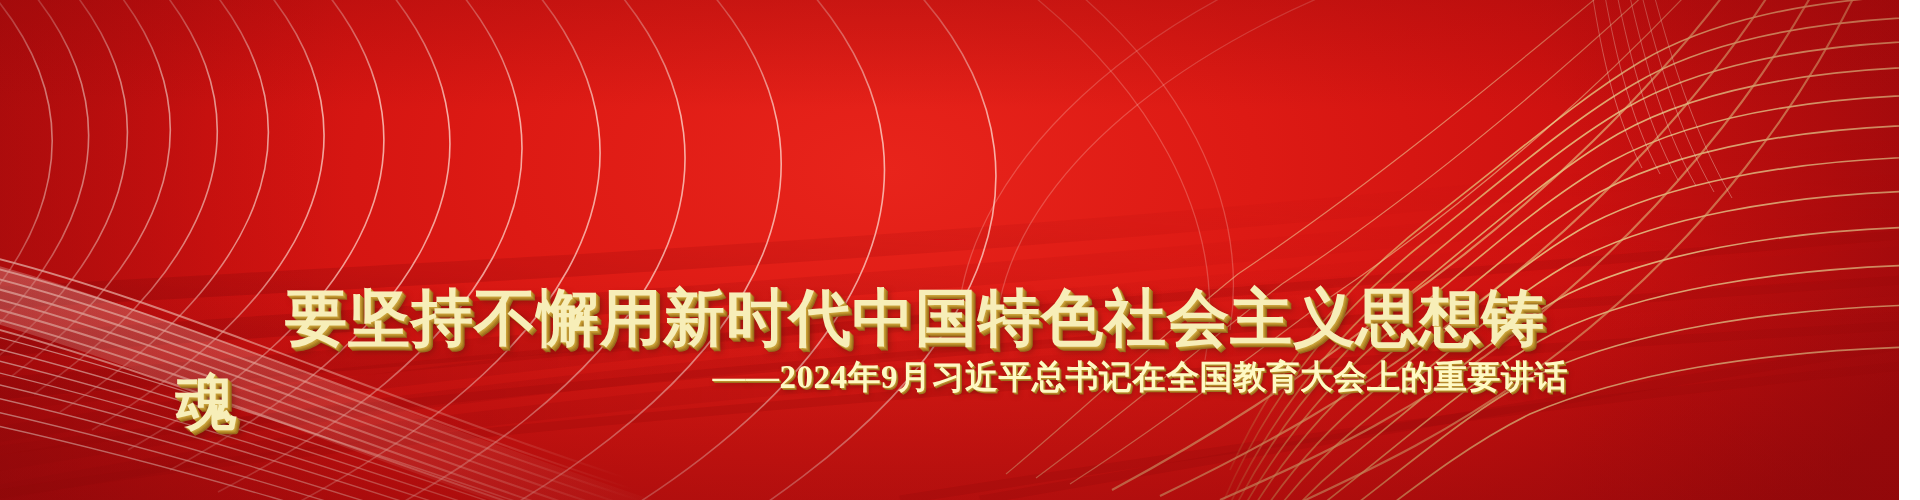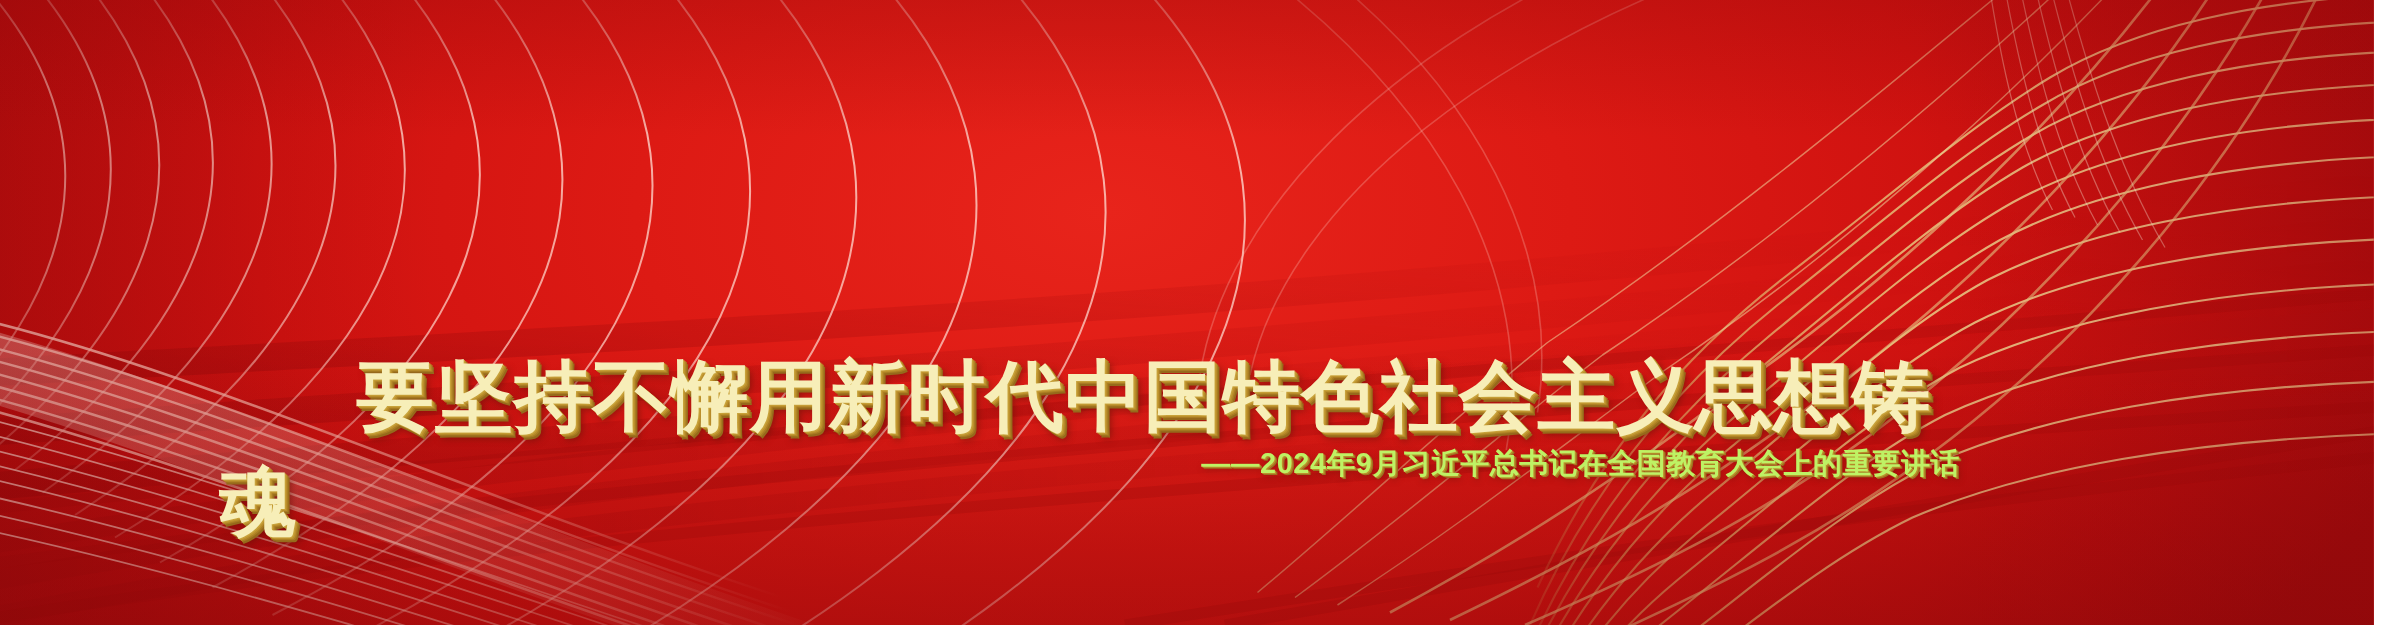--- a/index.html
+++ b/index.html
@@ -46,29 +46,30 @@
        3px 3px 0 #a87c22,
        4px 4px 0 #96691b,
        5px 5px 6px rgba(90,20,8,0.55);
     white-space:pre-wrap;
   }
   .headline .l1{ display:block; text-indent:110px; }
 
   .attribution{
     position:absolute;
     right:352px; top:355px;
-    font-size:23px;
+    font-size:33px;
     font-weight:bold;
     letter-spacing:0.5px;
-    color:#bef264;
+    color:#fef9c3;
     text-shadow:
       1px 1px 0 #bb8f2c,
       2px 2px 0 #9d7220,
       2px 3px 5px rgba(90,20,8,0.5);
     white-space:nowrap;
+    font-family:Liberation Serif, serif;
   }
 </style>
 </head>
 <body>
 
 <div id="banner">
 
   <div class="bg-base layer"></div>
 
   <svg class="layer bg-swirl" viewBox="0 0 1920 500" preserveAspectRatio="none">

